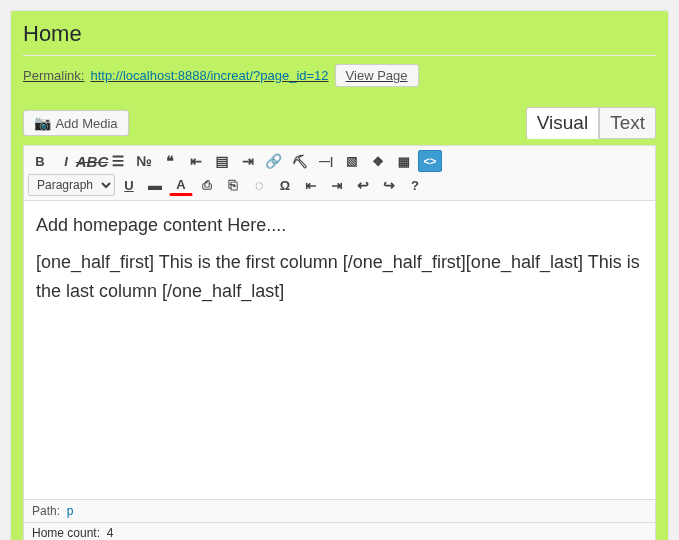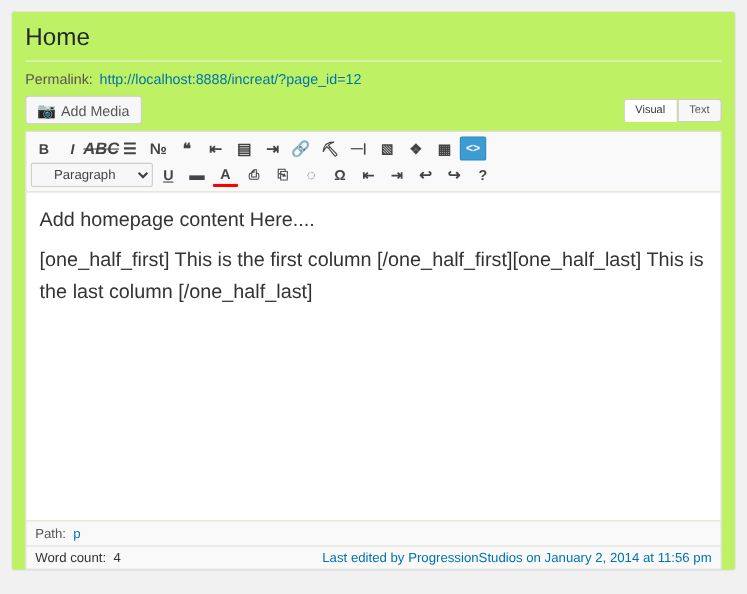--- a/index.html
+++ b/index.html
@@ -26,23 +26,24 @@
       font-weight: 400;
       color: #23282d;
       padding-bottom: 8px;
       border-bottom: 1px solid #eee;
       margin-bottom: 8px;
     }
     .permalink-row {
       display: flex;
       align-items: center;
       gap: 6px;
-      margin-bottom: 8px;
+      margin-bottom: 20px;
       font-size: 13px;
       flex-wrap: wrap;
+      text-decoration: underline;
     }
     .permalink-row span { color: #555; }
     .permalink-row a { color: #0073aa; text-decoration: none; }
     .btn {
       display: inline-block;
       padding: 3px 10px;
       background: #f7f7f7;
       border: 1px solid #ccc;
       border-radius: 3px;
       cursor: pointer;
@@ -69,21 +70,21 @@
     }
     .visual-text-tabs {
       display: flex;
       gap: 0;
     }
     .tab-btn {
       padding: 4px 10px;
       background: #f7f7f7;
       border: 1px solid #ccc;
       cursor: pointer;
-      font-size: 10px;
+      font-size: 19px;
       color: #555;
     }
     .tab-btn.active {
       background: #fff;
       border-bottom: 1px solid #fff;
       color: #333;
     }
     .tab-btn:first-child { border-radius: 3px 0 0 3px; }
     .tab-btn:last-child { border-radius: 0 3px 3px 0; }
     .editor-toolbar {
@@ -115,21 +116,21 @@
     }
     .tb-btn.green-bg {
       background: #3d9cd2;
       color: #fff;
       border-color: #2b87bb;
     }
     .format-select {
       font-size: 12px;
       border: 1px solid #ccc;
       background: #f7f7f7;
-      padding: 2px 16px;
+      padding: 2px 4px;
       border-radius: 2px;
       color: #444;
       cursor: pointer;
       height: 22px;
     }
     .editor-area {
       border: 1px solid #ddd;
       min-height: 300px;
       background: #fff;
       padding: 10px 12px;
@@ -168,20 +169,21 @@
 <body>
 
 <div class="page-wrapper">
   <div class="post-box">
 
     <div class="post-title">Home</div>
 
     <div class="permalink-row">
       <span>Permalink:</span>
       <a href="#">http://localhost:8888/increat/?page_id=12</a>
+      <button class="btn">View Page</button>
     </div>
 
     <div class="add-media-row">
       <button class="add-media-btn">
         <span style="font-size:14px;">📷</span>
         <span>Add Media</span>
       </button>
       <div class="visual-text-tabs">
         <button class="tab-btn active">Visual</button>
         <button class="tab-btn">Text</button>
@@ -247,20 +249,19 @@
 
     <div class="editor-footer">
       <span class="path-info">
         <span>Path:</span>
         &nbsp;<a href="#">p</a>
       </span>
     </div>
 
     <div class="bottom-bar">
       <span>
-        <span>Word count:</span>
+        <span>Home count:</span>
         &nbsp;<span>4</span>
       </span>
-      <span class="last-edited">Last edited by ProgressionStudios on January 2, 2014 at 11:56 pm</span>
     </div>
 
   </div>
 </div>
 
 </body></html>

